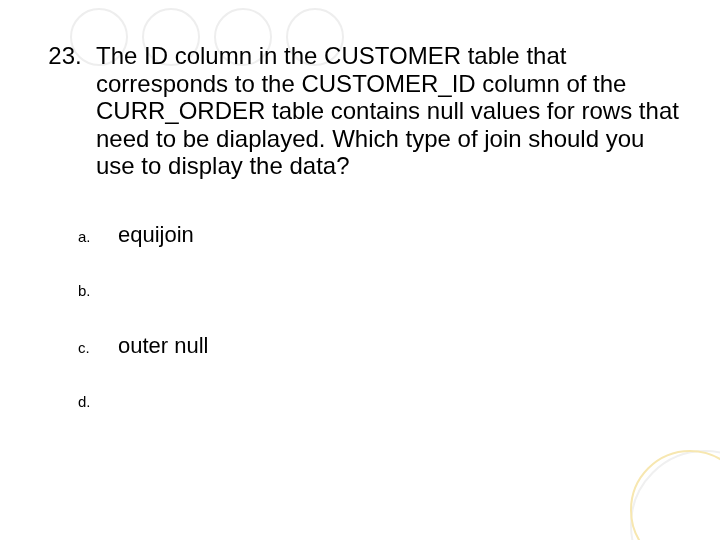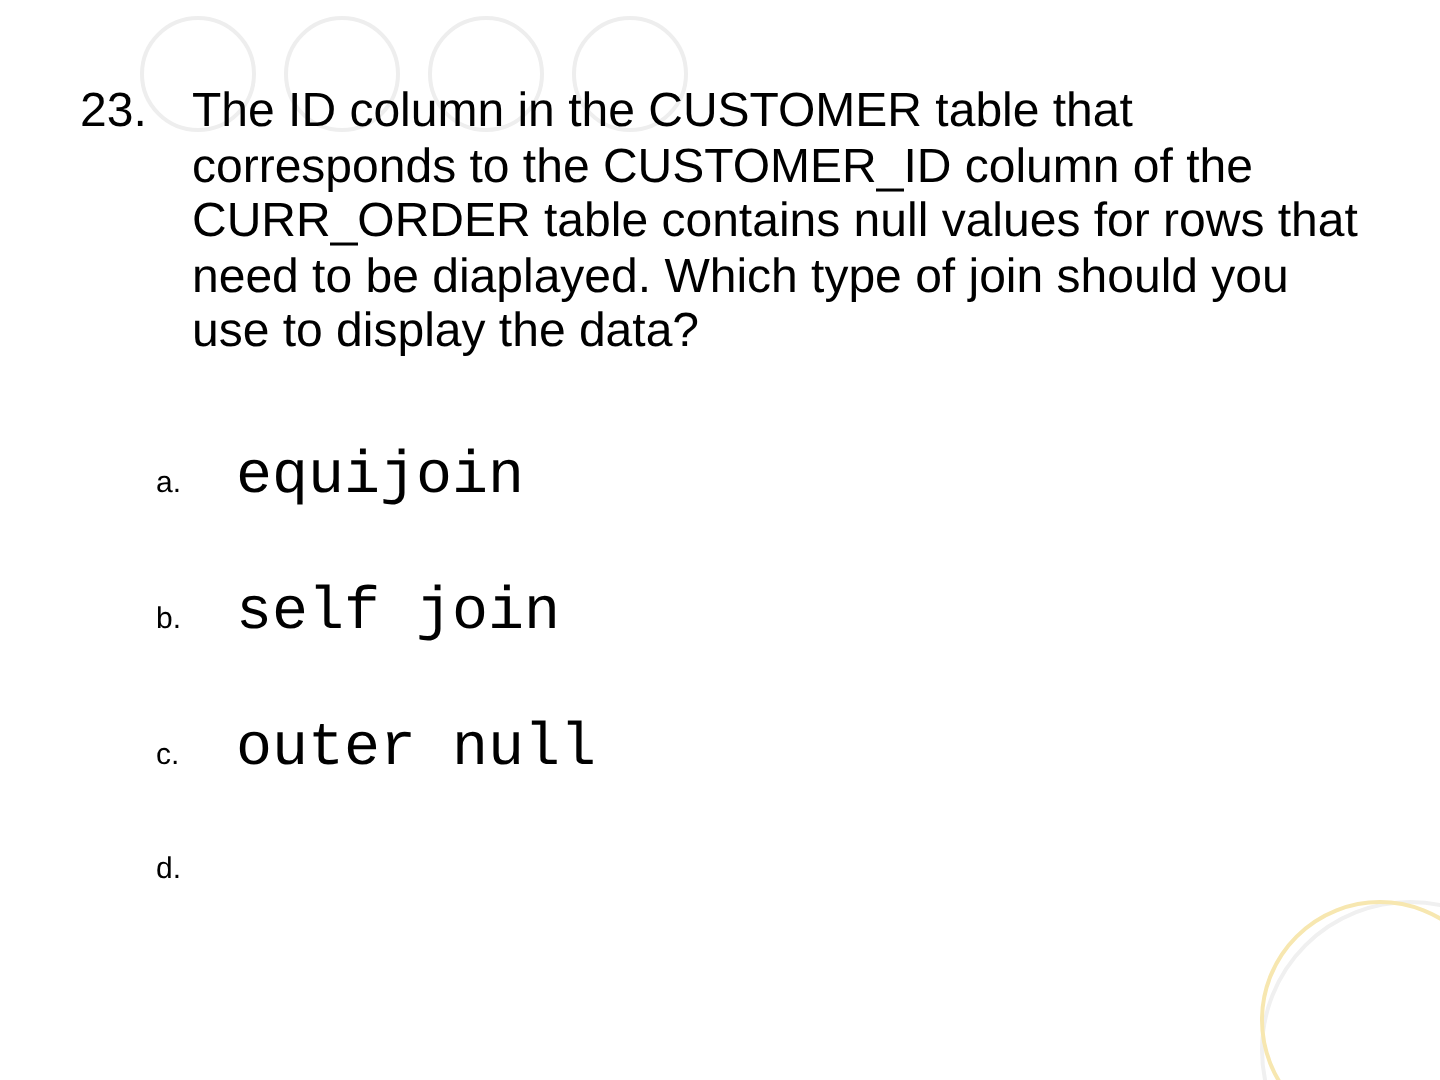--- a/index.html
+++ b/index.html
@@ -63,43 +63,42 @@
   }
   .question-block {
     display: flex;
     align-items: flex-start;
     font-size: 24px;
     line-height: 1.15;
   }
   .question-number {
     width: 50px;
     flex-shrink: 0;
-    text-align: left;
+    text-align: center;
     padding-right: 6px;
   }
   .question-text {
     flex: 1;
   }
   .options {
     margin-top: 42px;
     margin-left: 38px;
   }
   .option-row {
     display: flex;
     align-items: baseline;
     margin-bottom: 34px;
   }
   .option-letter {
     width: 40px;
     flex-shrink: 0;
     font-size: 15px;
   }
   .option-text {
-    font-size: 30px;
-    font-family: Liberation Mono, monospace;
+    font-size: 22px;
   }
 </style>
 </head>
 <body>
 
 <div class="deco-circles">
   <div class="circle"></div>
   <div class="circle"></div>
   <div class="circle"></div>
   <div class="circle"></div>
@@ -116,21 +115,20 @@
     <div class="question-text">The ID column in the CUSTOMER table that corresponds to the CUSTOMER_ID column of the CURR_ORDER table contains null values for rows that need to be diaplayed. Which type of join should you use to display the data?</div>
   </div>
 
   <div class="options">
     <div class="option-row">
       <div class="option-letter">a.</div>
       <div class="option-text">equijoin</div>
     </div>
     <div class="option-row">
       <div class="option-letter">b.</div>
-      <div class="option-text">self join</div>
     </div>
     <div class="option-row">
       <div class="option-letter">c.</div>
       <div class="option-text">outer null</div>
     </div>
     <div class="option-row">
       <div class="option-letter">d.</div>
     </div>
   </div>
 </div>

